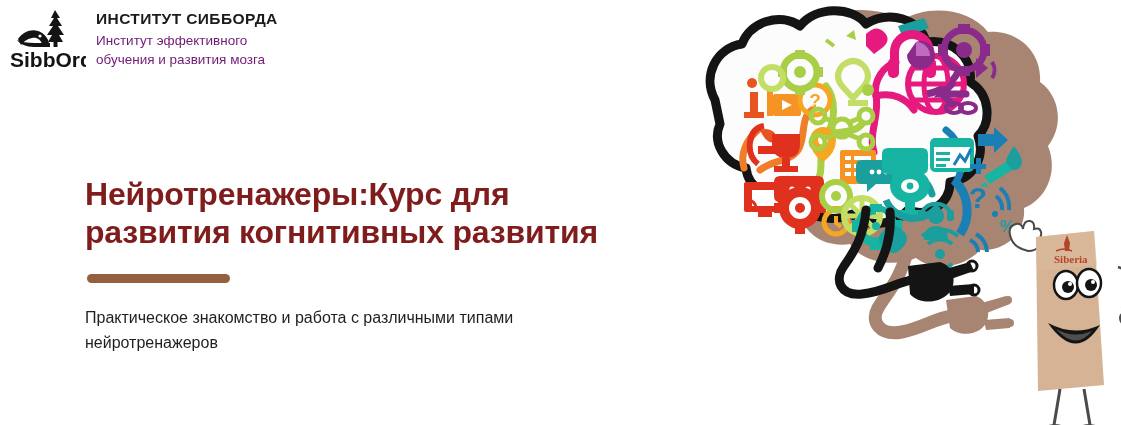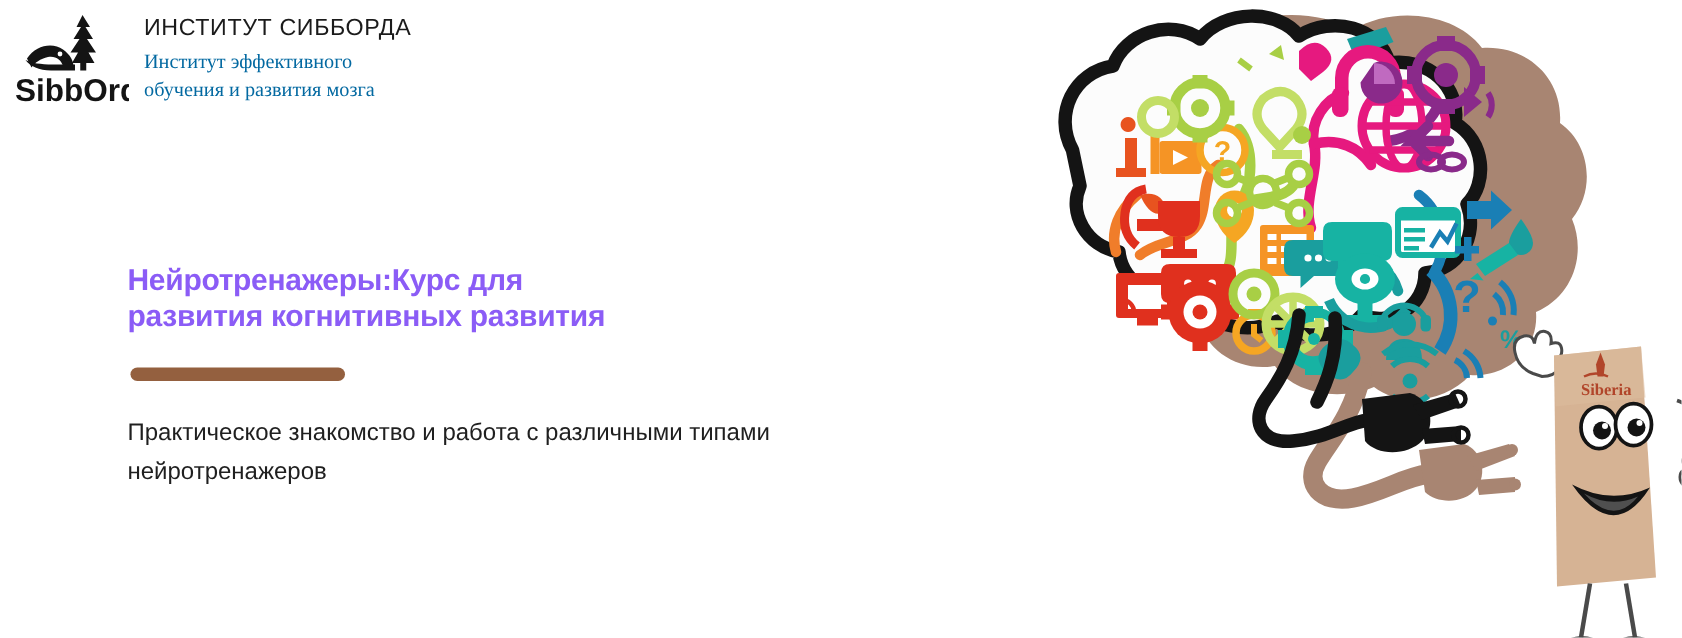--- a/index.html
+++ b/index.html
@@ -9,32 +9,32 @@
     font-family:"Liberation Sans", sans-serif;
     overflow:hidden;position:relative;
   }
   .page{position:relative;width:1121px;height:425px;}
 
   
   .header{position:absolute;left:0;top:0;display:flex;align-items:flex-start;}
   .logo-mark{width:78px;height:66px;margin-left:8px;margin-top:6px;flex:0 0 auto;}
   .brand-text{margin-left:10px;margin-top:10px;}
   .brand-title{
-    font-size:15.5px;font-weight:normal;color:#1b1b1b;
+    font-size:15.5px;font-weight:bold;color:#1b1b1b;
     letter-spacing:.4px;line-height:1.15;white-space:nowrap;
   }
   .brand-sub{
-    font-size:13.5px;color:#0369a1;line-height:1.45;
-    margin-top:3px;white-space:nowrap;font-weight:400;font-family:Liberation Serif, serif;
+    font-size:13.5px;color:#701a75;line-height:1.45;
+    margin-top:3px;white-space:nowrap;font-weight:400;
   }
 
   
   .hero{position:absolute;left:85px;top:176px;width:580px;}
   .hero-title{
-    font-size:20px;font-weight:bold;color:#8b5cf6;
+    font-size:32px;font-weight:bold;color:#7f1d1d;
     line-height:1.18;letter-spacing:-.2px;margin:0;
   }
   .hero-rule{
     width:143px;height:9px;border-radius:5px;
     background:#94603f;margin:22px 0 0 2px;
   }
   .hero-sub{
     font-size:16px;color:#1f1f1f;line-height:1.62;
     margin:22px 0 0 0;width:540px;font-weight:400;
   }

